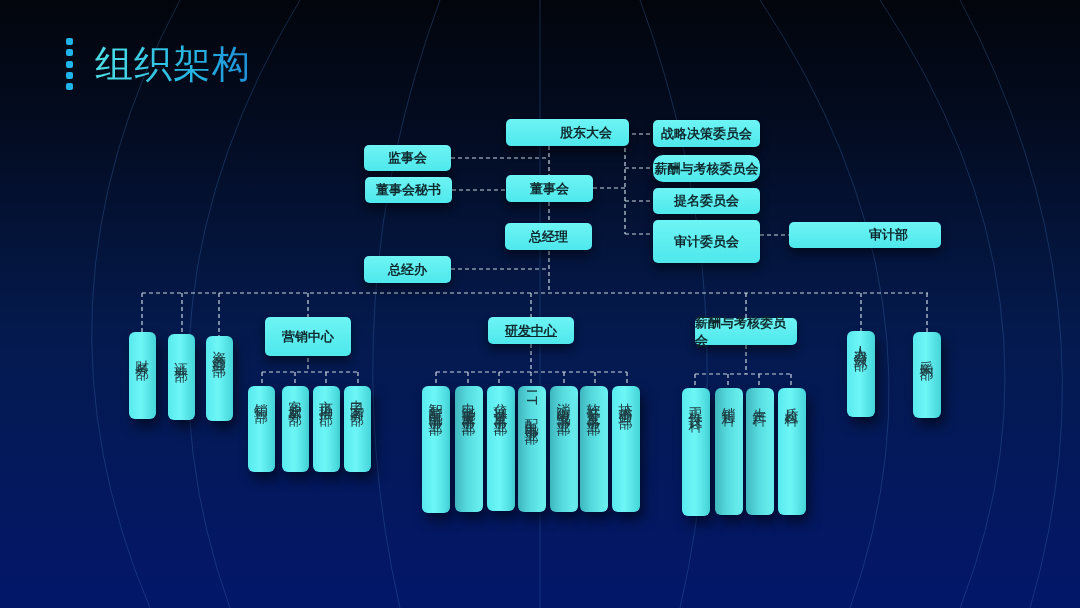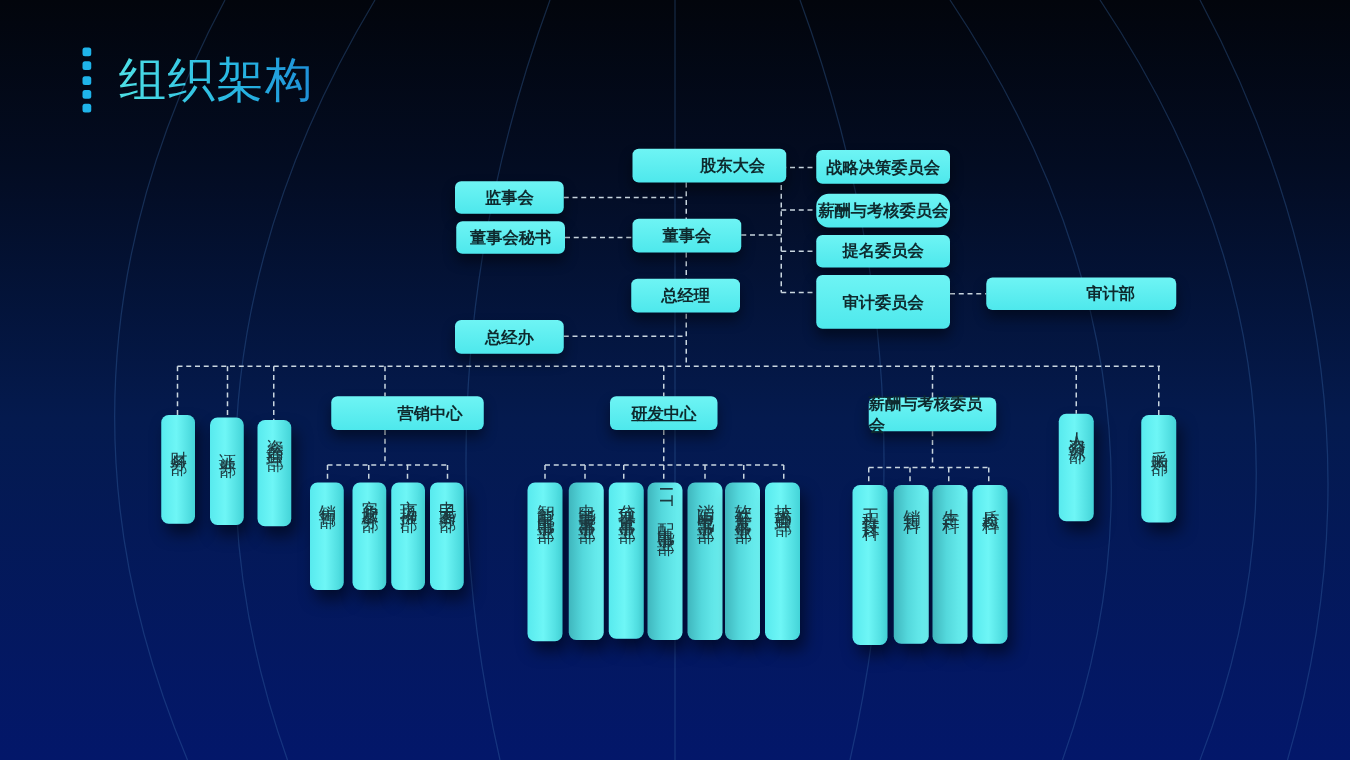--- a/index.html
+++ b/index.html
@@ -108,21 +108,21 @@
 <div class="box" style="left:506px;top:175px;width:87px;height:27px;">董事会</div>
 <div class="box" style="left:505px;top:223px;width:87px;height:27px;">总经理</div>
 <div class="box" style="left:364px;top:256px;width:87px;height:27px;">总经办</div>
 
 <div class="box" style="left:653px;top:120px;width:107px;height:27px;">战略决策委员会</div>
 <div class="box" style="left:653px;top:155px;width:107px;height:27px;border-radius:10px;">薪酬与考核委员会</div>
 <div class="box" style="left:653px;top:188px;width:107px;height:26px;">提名委员会</div>
 <div class="box" style="left:653px;top:220px;width:107px;height:43px;">审计委员会</div>
 <div class="box" style="left:789px;top:222px;width:105px;height:26px;padding-left:47px;">审计部</div>
 
-<div class="box" style="left:265px;top:317px;width:86px;height:27px;padding-left:36px;">营销中心</div>
+<div class="box" style="left:265px;top:317px;width:86px;height:39px;">营销中心</div>
 <div class="box" style="left:488px;top:317px;width:86px;height:27px;text-decoration:underline;">研发中心</div>
 <div class="box" style="left:695px;top:318px;width:102px;height:27px;">薪酬与考核委员会</div>
 
 <div class="vbox" style="left:129px;top:332px;width:27px;height:87px;">
     <span class="vt" style="margin-top:17px">财务部</span>
   </div>
 <div class="vbox" style="left:168px;top:334px;width:27px;height:86px;">
     <span class="vt" style="margin-top:17px">证券部</span>
   </div>
 <div class="vbox" style="left:206px;top:336px;width:27px;height:85px;">

